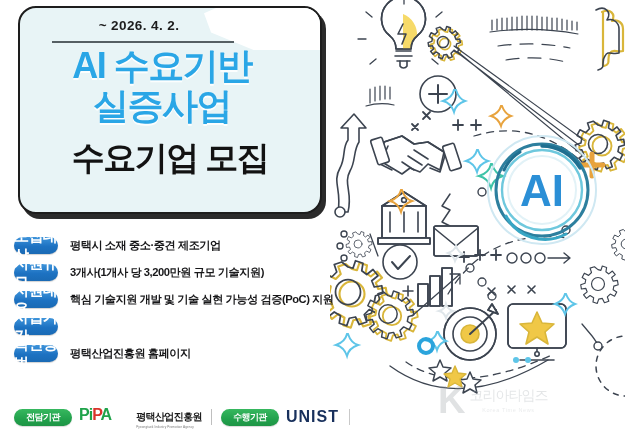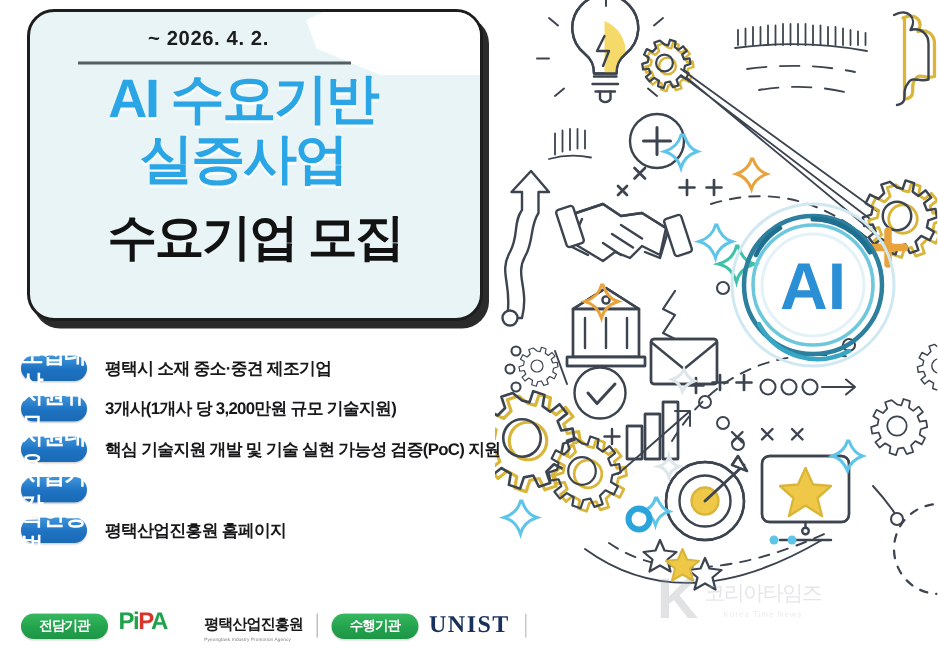--- a/index.html
+++ b/index.html
@@ -96,21 +96,21 @@
   }
   .pipa-logo { margin-left:7px; display:flex; align-items:baseline;gap:20px; }
   .pipa-mark { font-size:16px; font-weight:bold; letter-spacing:-1px; }
   .pipa-mark .g { color:#1fa34a; }
   .pipa-mark .r { color:#d9342b; }
   .pipa-word { margin-left:5px; }
   .pipa-kr { font-size:10px; font-weight:bold; color:#1a1a1a; letter-spacing:-.6px; display:block; }
   .pipa-en { font-size:3.1px; color:#7b7b7b; letter-spacing:.1px; display:block; margin-top:1px; }
   .divider { width:1px; height:16px; background:#bfbfbf; margin:0 9px; }
   .unist-logo {
-    font-family:Liberation Serif, serif;
+    font-family:Liberation Sans, sans-serif;
     font-size:16px; font-weight:bold; color:#18305c;
     letter-spacing:1px; margin-left:7px;
   }
   .divider-end { width:1px; height:16px; background:#c9c9c9; margin-left:10px; }
 
   
   #watermark {
     position:absolute; left:438px; top:378px; width:180px; height:44px;
     display:flex; align-items:center; opacity:.30; pointer-events:none;
   }

